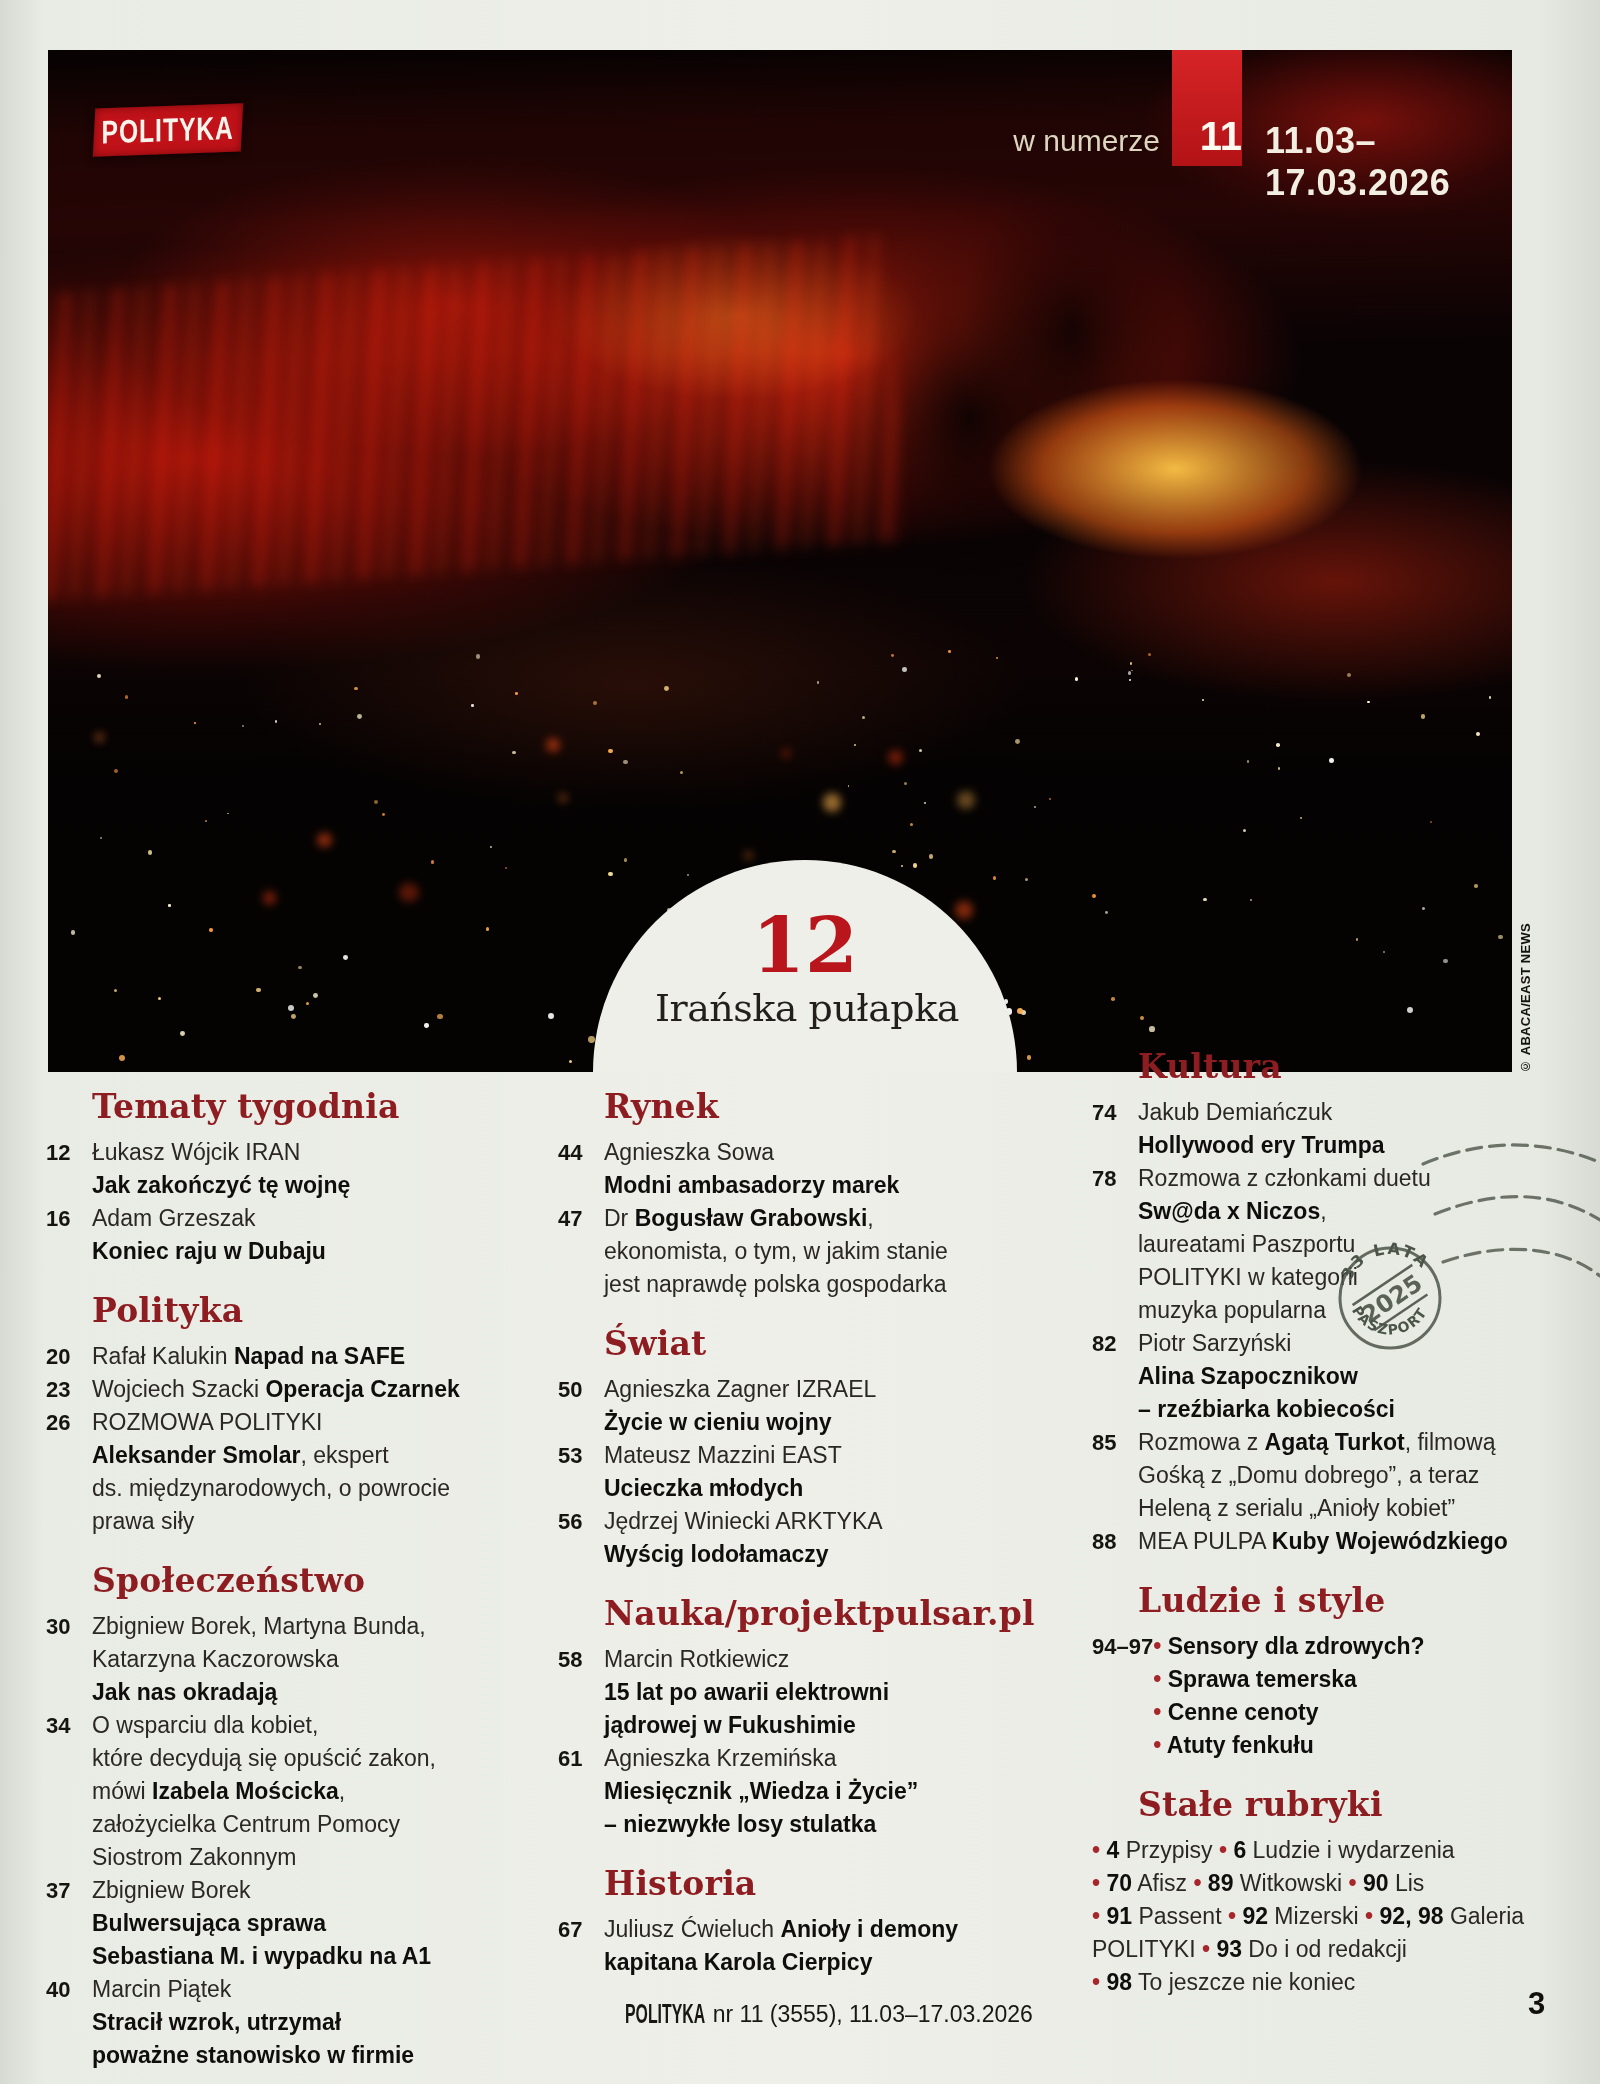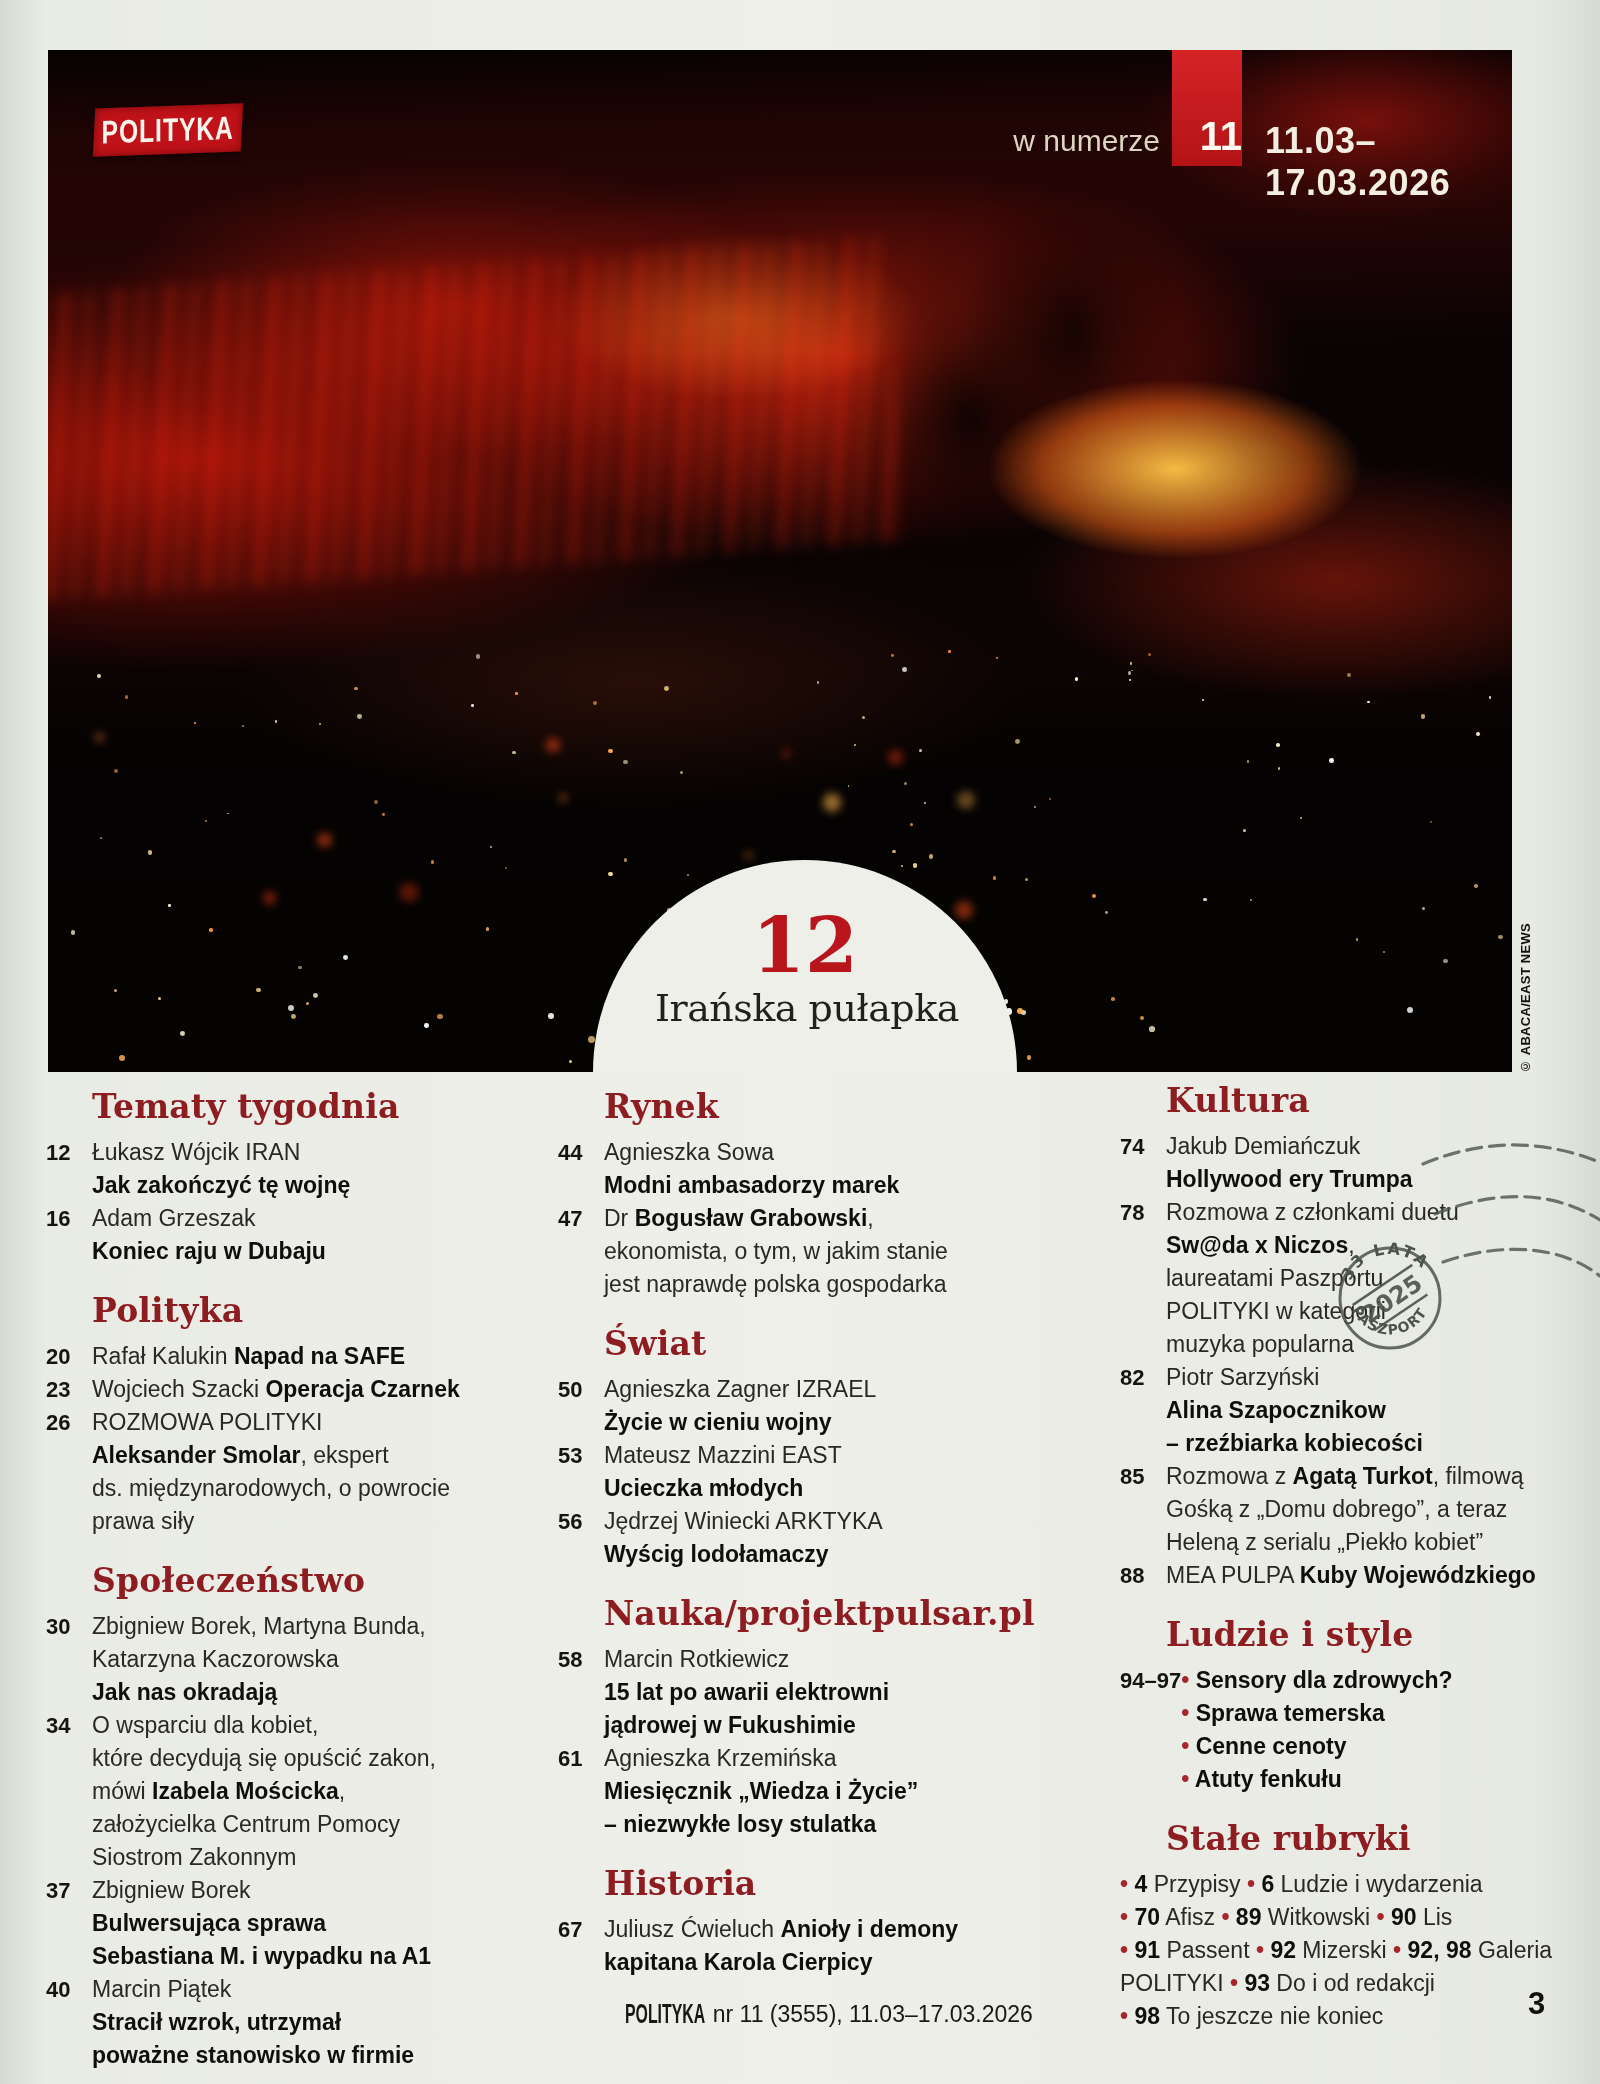--- a/index.html
+++ b/index.html
@@ -51,21 +51,21 @@
   .feature{position:absolute;left:655px;top:910px;width:300px;text-align:center;}
   .fnum{font-family:"DejaVu Serif","Liberation Serif",serif;font-size:76px;line-height:.95;
     color:#b8161c;font-weight:700;}
   .ftitle{font-family:"DejaVu Serif","Liberation Serif",serif;font-size:38px;color:#221f1c;
     margin-top:4px;letter-spacing:-.5px;white-space:nowrap;}
 
   
   .col{position:absolute;}
   .col-left{left:46px;top:1088px;width:495px;}
   .col-mid{left:558px;top:1088px;width:500px;}
-  .col-right{left:1092px;top:1082px;width:478px;margin-left:28px;}
+  .col-right{left:1092px;top:1048px;width:478px;}
   .sec-title{font-family:"DejaVu Serif","Liberation Serif",serif;font-weight:700;color:#8e1d22;
     font-size:33px;line-height:38px;margin:24px 0 10px 46px;letter-spacing:.2px;}
   .col .sec-title:first-child{margin-top:0;}
   .entry{display:flex;align-items:flex-start;}
   .num{flex:0 0 auto;min-width:46px;font-weight:700;font-size:22px;line-height:33px;color:#16140f;}
   .ebody{flex:1;}
   .line{font-size:23px;line-height:33px;color:#2a2724;}
   .line .b{font-weight:700;color:#100e0c;}
   .line .r{color:#a7262b;font-weight:700;}
 
@@ -406,21 +406,21 @@
           <div class="line"><span>Piotr Sarzyński</span></div>
           <div class="line"><span class="b">Alina Szapocznikow</span></div>
           <div class="line"><span class="b">– rzeźbiarka kobiecości</span></div>
         </div>
       </div>
       <div class="entry">
         <span class="num">85</span>
         <div class="ebody">
           <div class="line"><span>Rozmowa z </span><span class="b">Agatą Turkot</span><span>, filmową</span></div>
           <div class="line"><span>Gośką z „Domu dobrego”, a teraz</span></div>
-          <div class="line"><span>Heleną z serialu „Piekło kobiet”</span></div>
+          <div class="line"><span>Heleną z serialu „Anioły kobiet”</span></div>
         </div>
       </div>
       <div class="entry">
         <span class="num">88</span>
         <div class="ebody">
           <div class="line"><span>MEA PULPA </span><span class="b">Kuby Wojewódzkiego</span></div>
         </div>
       </div>
       <div class="sec-title">Ludzie i style</div>
       <div class="entry">

